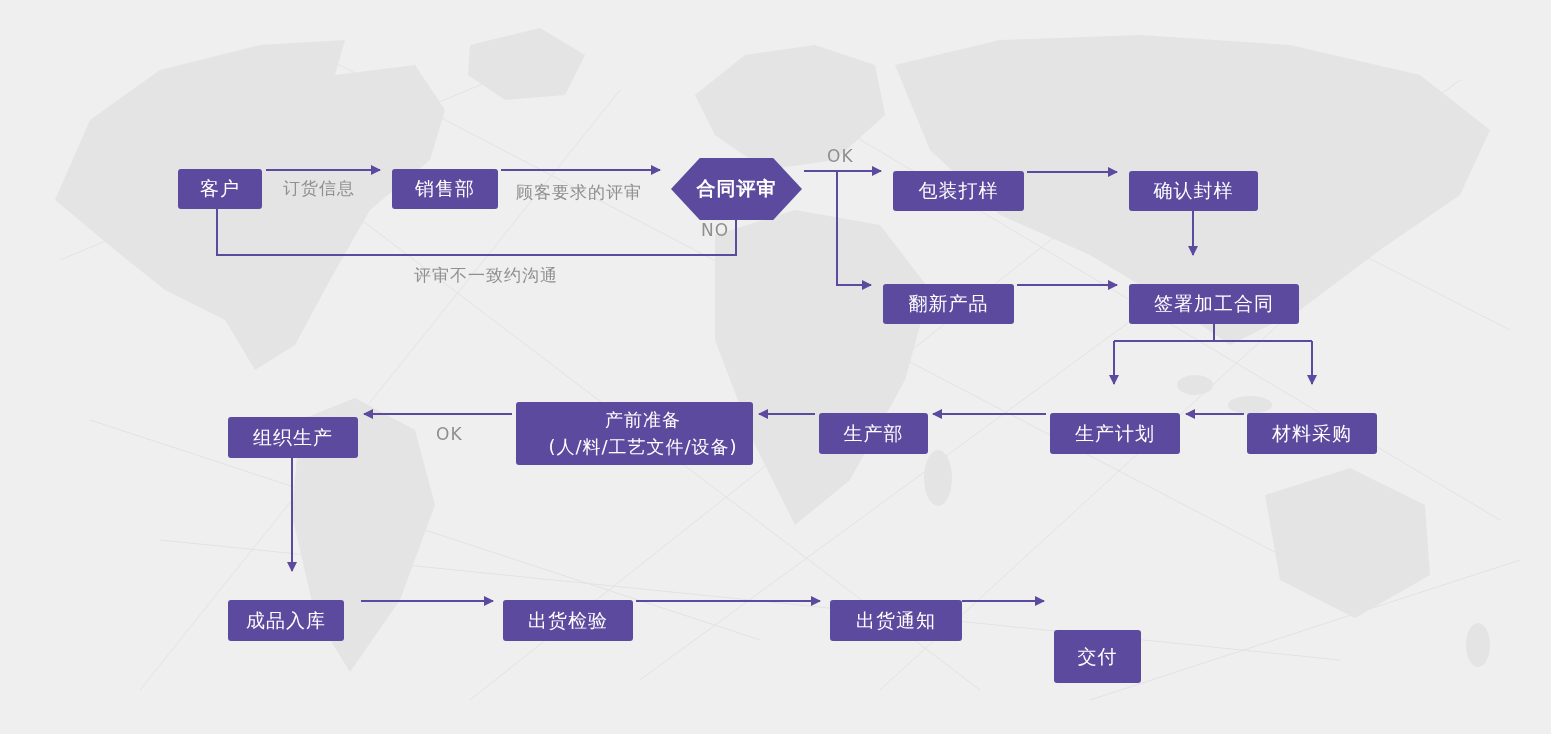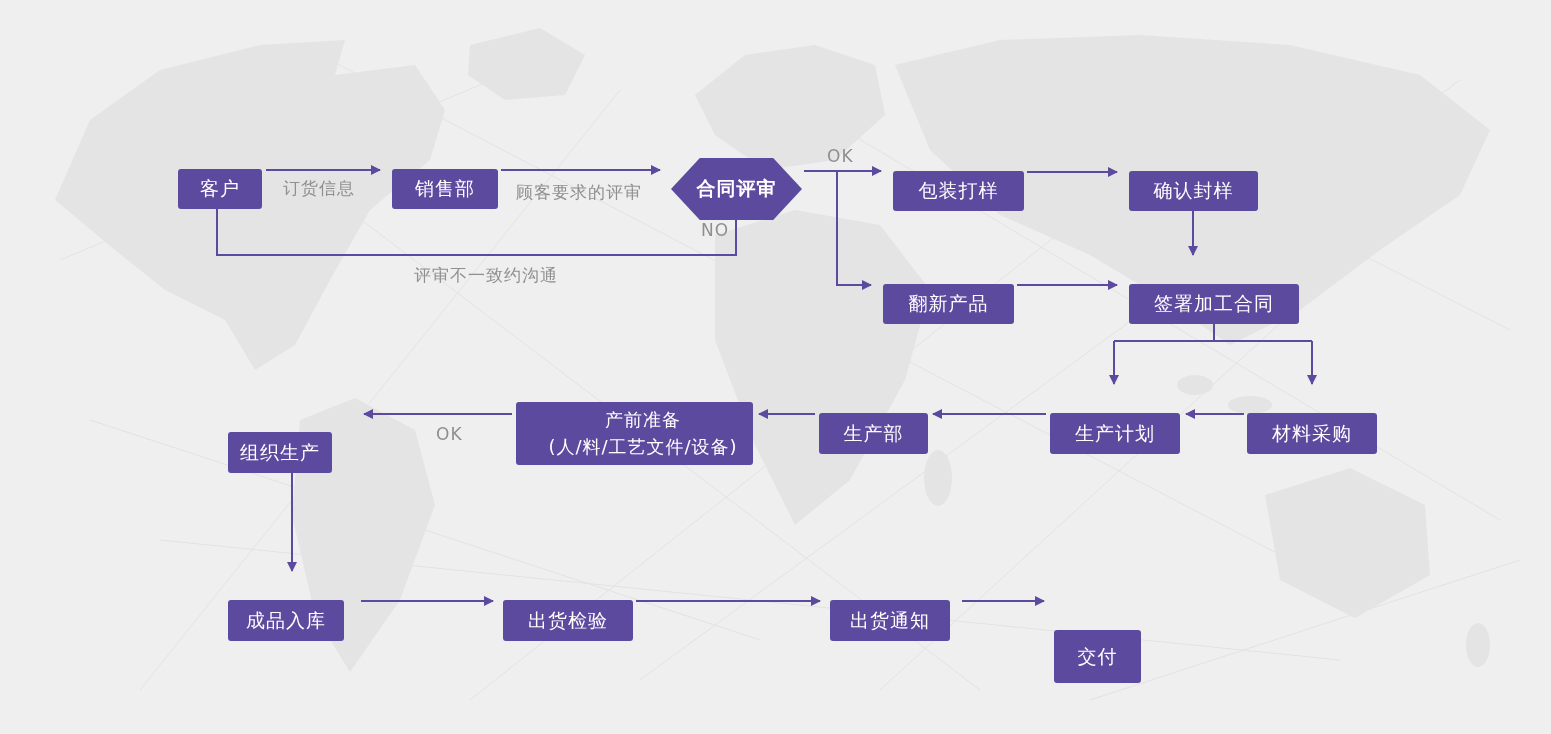--- a/index.html
+++ b/index.html
@@ -95,24 +95,24 @@
   <div class="node" style="left:893px;top:152px;width:131px;height:40px">包装打样</div>
   <div class="node" style="left:883px;top:265px;width:131px;height:40px">翻新产品</div>
   <div class="node" style="left:1129px;top:265px;width:170px;height:40px">签署加工合同</div>
   <div class="node" style="left:1247px;top:394px;width:130px;height:41px">材料采购</div>
   <div class="node" style="left:1050px;top:394px;width:130px;height:41px">生产计划</div>
   <div class="node" style="left:819px;top:394px;width:109px;height:41px">生产部</div>
   <div class="node two-line" style="left:516px;top:383px;width:237px;height:63px">
     <span>产前准备</span>
     <span>(人/料/工艺文件/设备)</span>
   </div>
-  <div class="node" style="left:228px;top:413px;width:104px;height:41px">组织生产</div>
+  <div class="node" style="left:228px;top:398px;width:130px;height:41px">组织生产</div>
   <div class="node" style="left:228px;top:581px;width:116px;height:41px">成品入库</div>
   <div class="node" style="left:503px;top:581px;width:130px;height:41px">出货检验</div>
-  <div class="node" style="left:830px;top:581px;width:120px;height:41px">出货通知</div>
+  <div class="node" style="left:830px;top:581px;width:132px;height:41px">出货通知</div>
   <div class="node" style="left:1054px;top:611px;width:87px;height:53px">交付</div>
 
   <div class="edge-label" style="left:283px;top:177px">订货信息</div>
   <div class="edge-label" style="left:516px;top:181px">顾客要求的评审</div>
   <div class="edge-label" style="left:827px;top:146px">OK</div>
   <div class="edge-label" style="left:701px;top:220px">NO</div>
   <div class="edge-label" style="left:414px;top:264px">评审不一致约沟通</div>
   <div class="edge-label" style="left:436px;top:424px">OK</div>
 
 </div>

